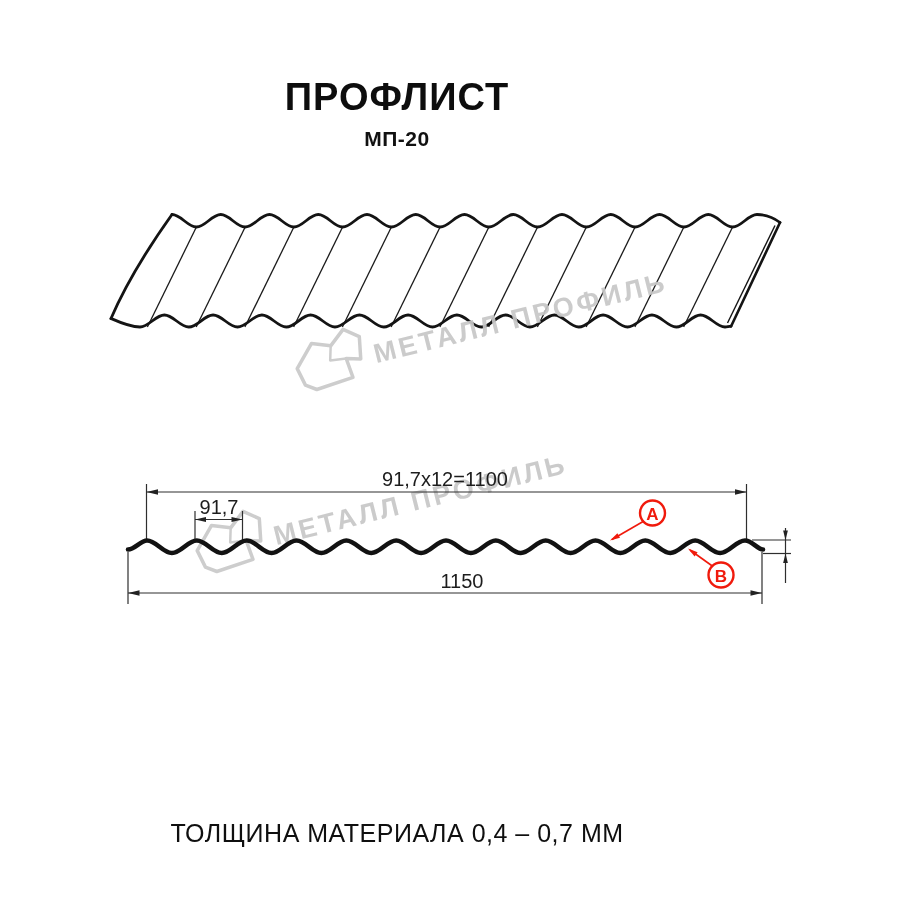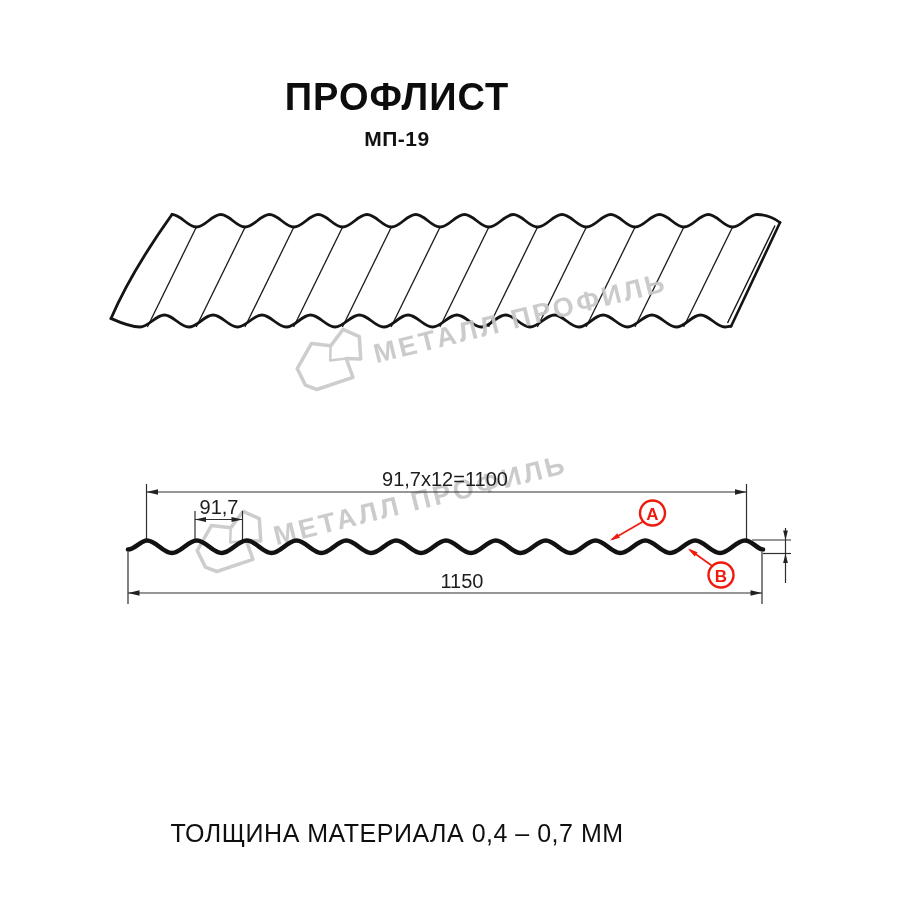--- a/index.html
+++ b/index.html
@@ -26,21 +26,21 @@
   .red-ring{fill:none;stroke-width:2.4;}
   .red-letter{font-family:"Liberation Sans",sans-serif;font-size:17px;font-weight:600;text-anchor:middle;}
   .red-leader{stroke-width:1.6;fill:none;}
 </style>
 </head>
 <body>
 
 <div class="page">
 
   <div class="title">ПРОФЛИСТ</div>
-  <div class="subtitle">МП-19</div>
+  <div class="subtitle">МП-20</div>
 
   <svg width="900" height="900" viewBox="0 0 900 900">
 
     <g>
       <g id="ribs">
           <line x1="196.4" y1="227" x2="147.4" y2="327" class="rib"></line>
           <line x1="245.2" y1="227" x2="196.2" y2="327" class="rib"></line>
           <line x1="293.9" y1="227" x2="244.9" y2="327" class="rib"></line>
           <line x1="342.6" y1="227" x2="293.6" y2="327" class="rib"></line>
           <line x1="391.4" y1="227" x2="342.4" y2="327" class="rib"></line>

